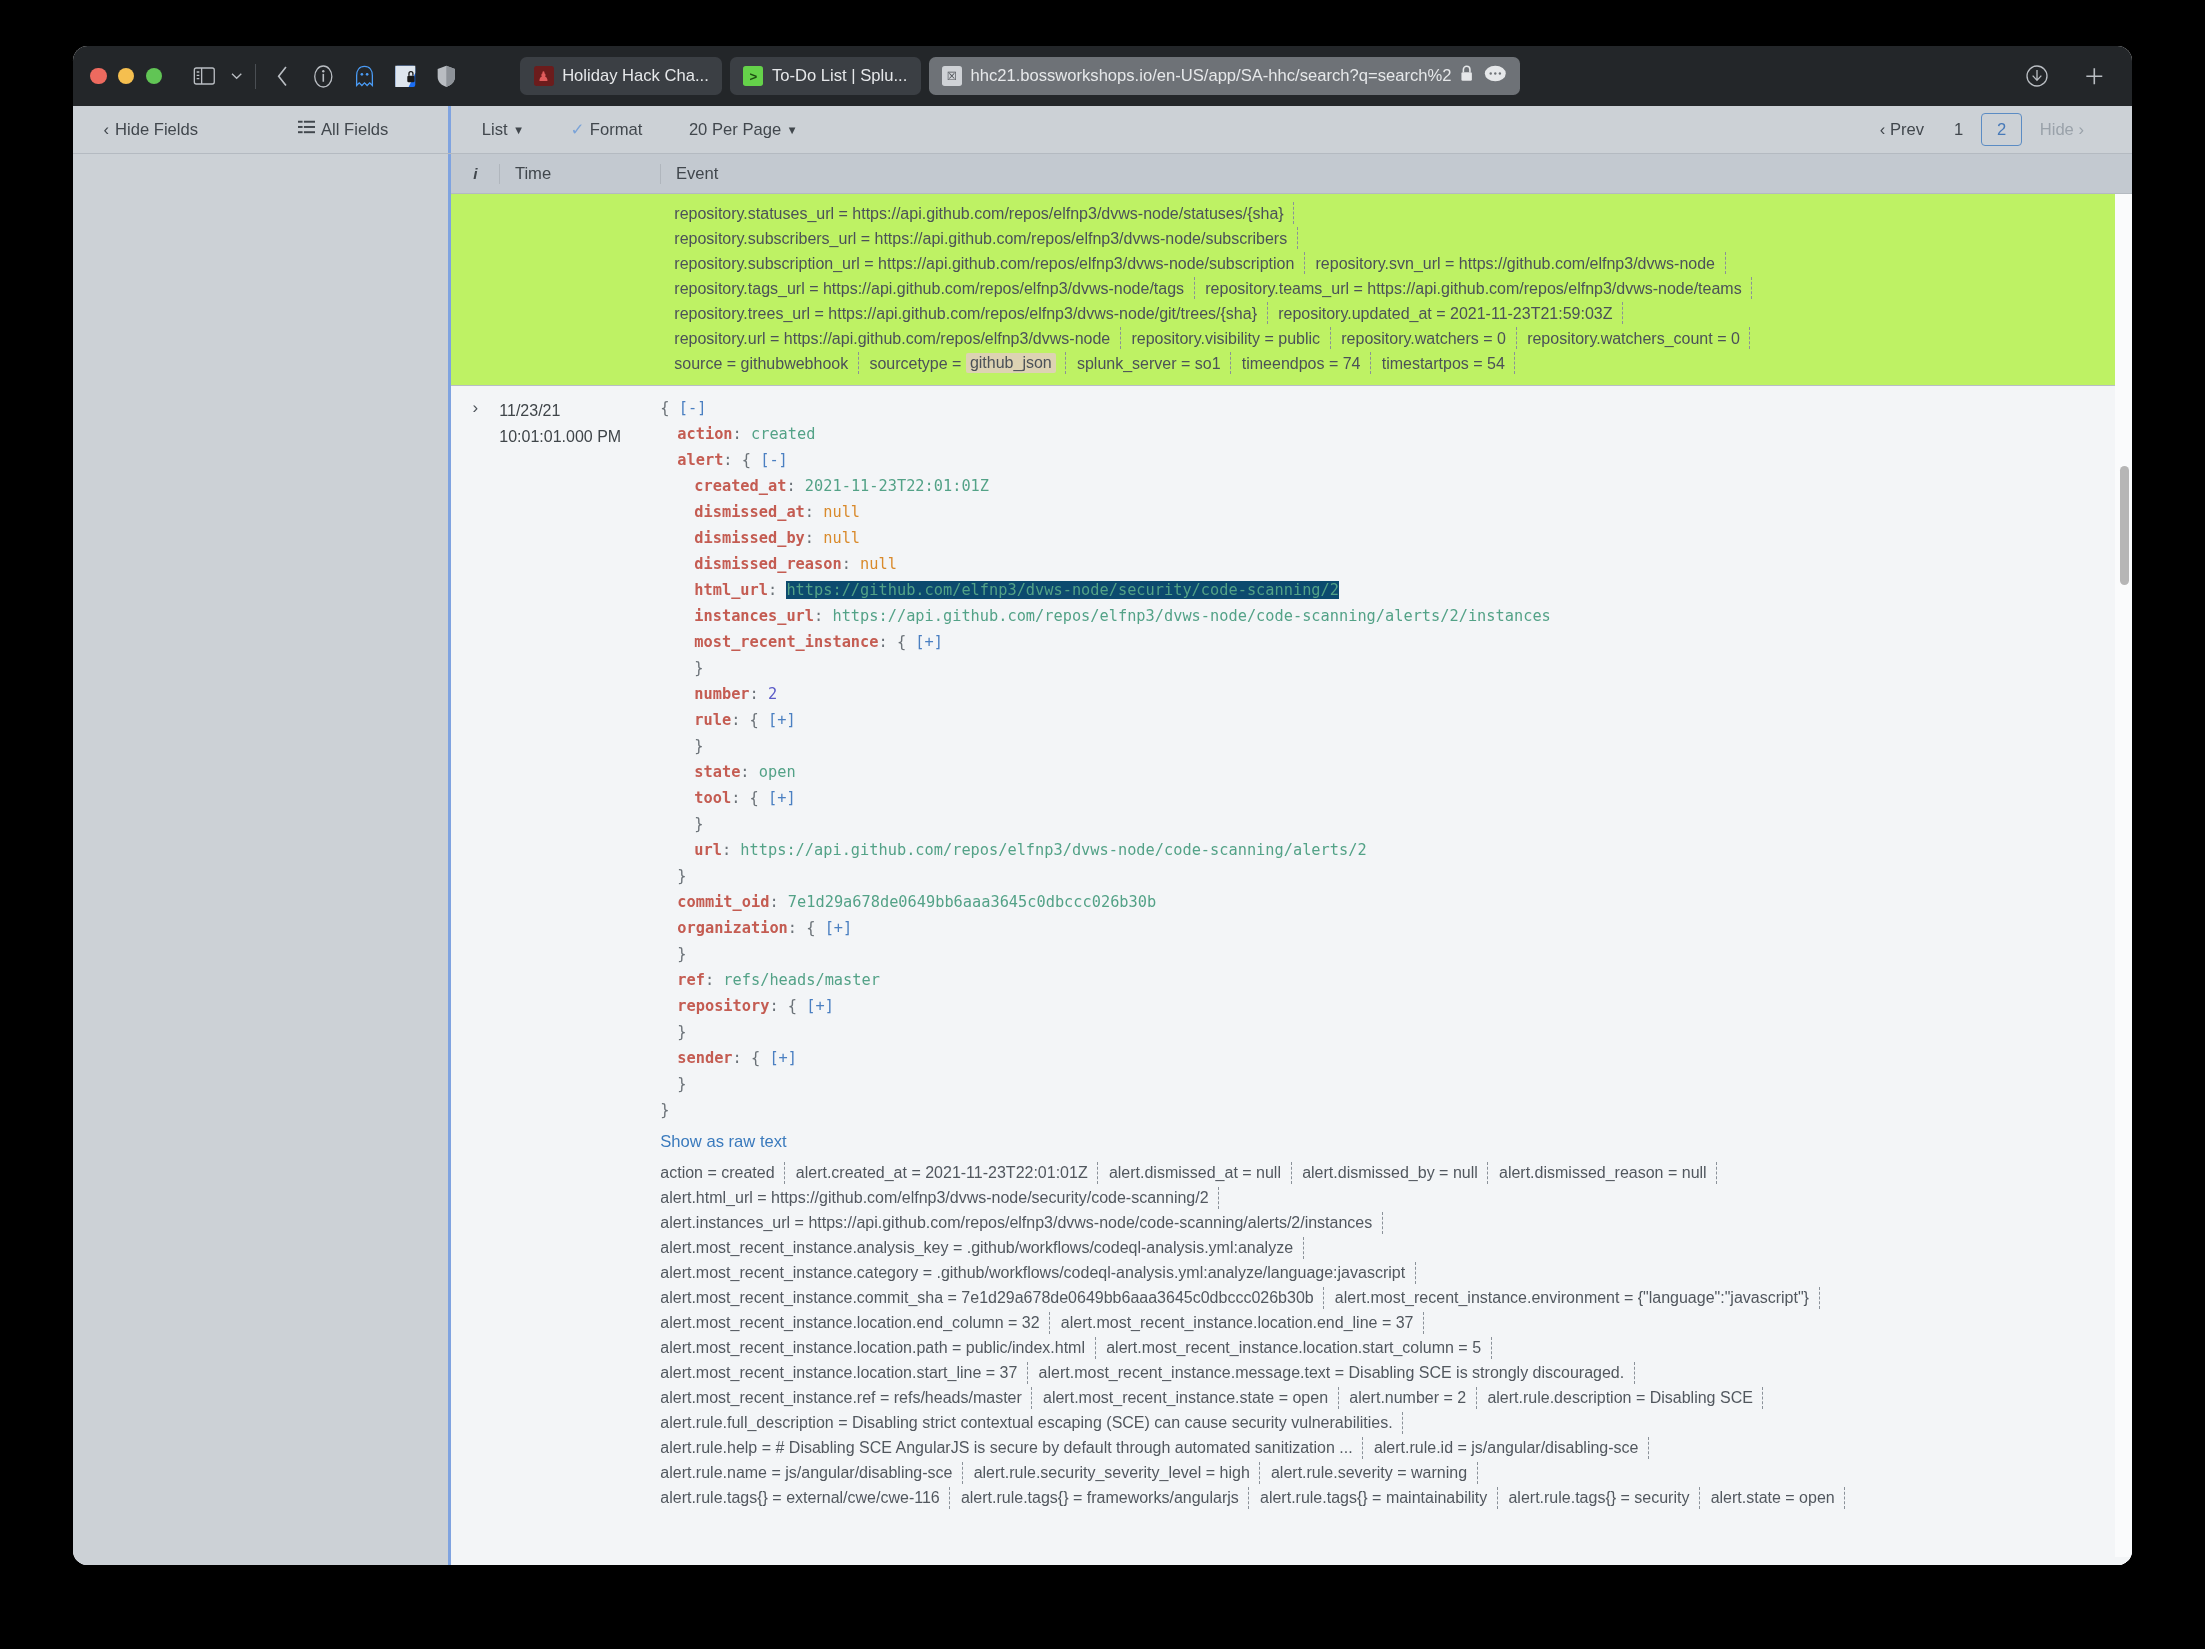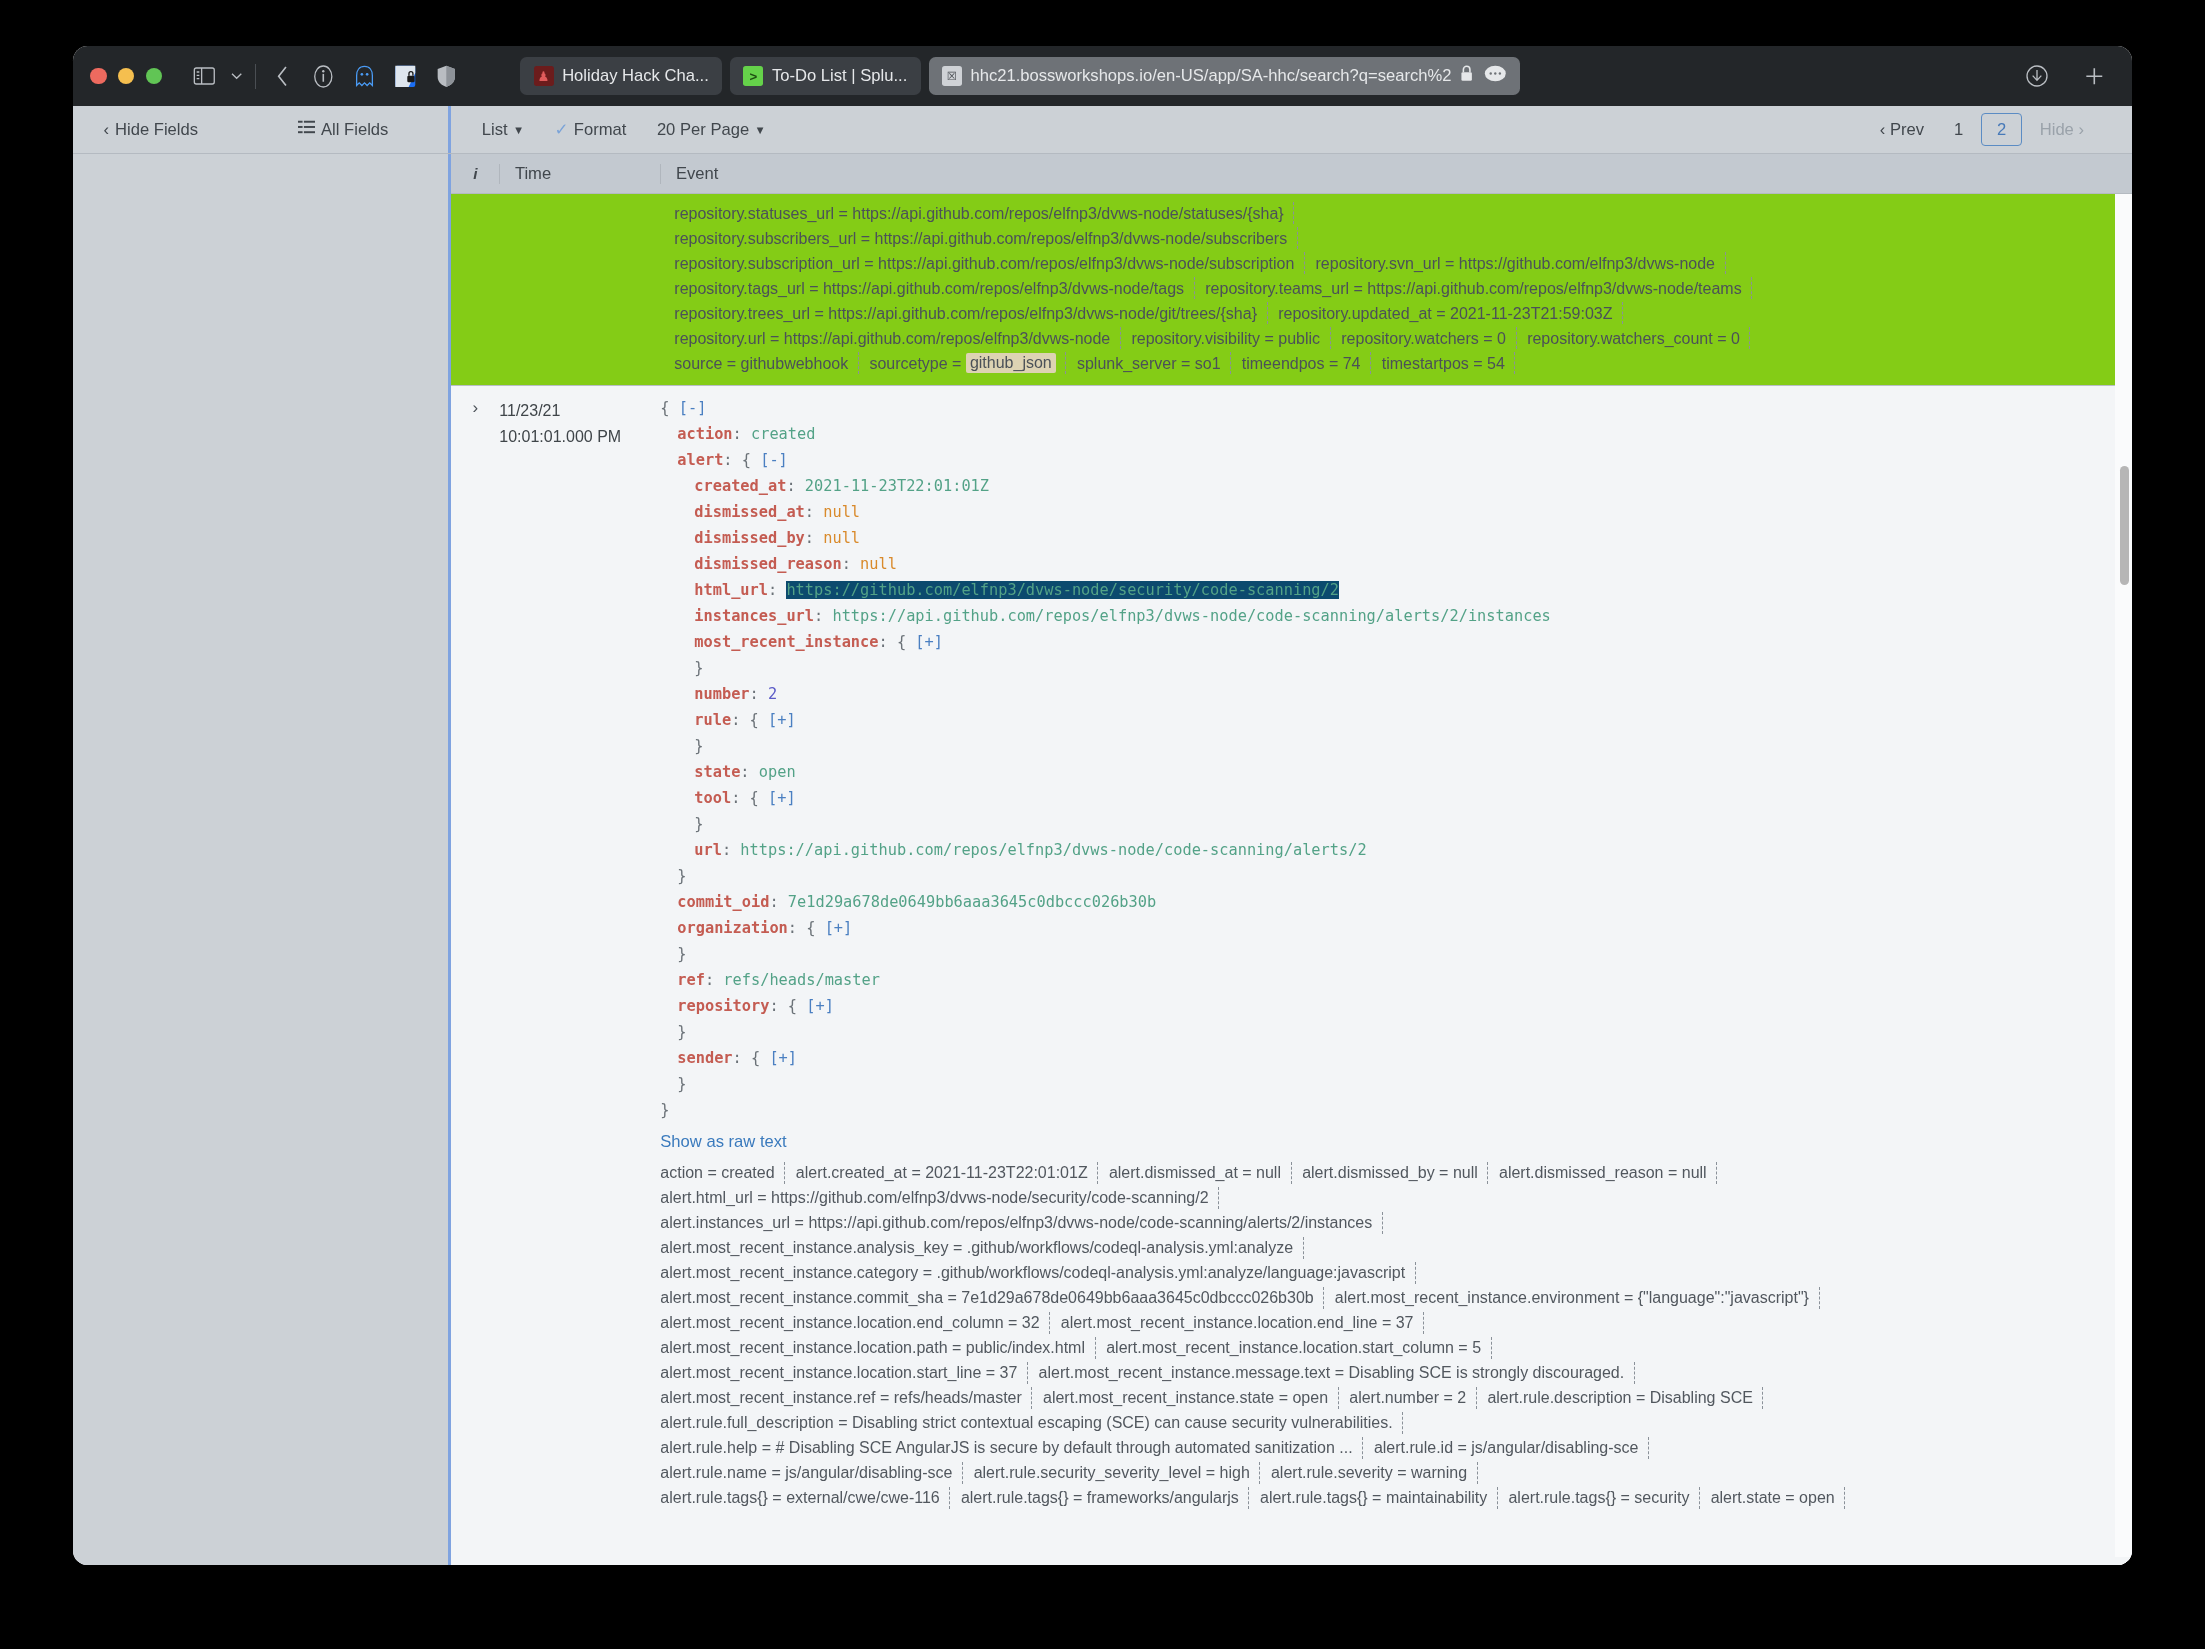--- a/index.html
+++ b/index.html
@@ -67,21 +67,21 @@
     display: flex; align-items: center;
     position: relative;
     border-bottom: 0.7px solid #b4bac1;
     font-size: 16.6px; color: #41474d;
   }
   .tb-left { width: 375px; display: flex; align-items: center; height: 100%; }
   .tb-btn { display: flex; align-items: center; gap: 6px; cursor: default; }
   .hide-fields { margin-left: 30.5px; }
   .all-fields { margin-left: 100px; }
   .tb-divider { width: 3.3px; height: 100%; background: #7fa3e0; }
-  .tb-right { display: flex; align-items: center; height: 100%; }
+  .tb-right { display: flex; align-items: center; height: 100%; gap: 16px; }
   .tb-item { margin-left: 30.5px; display: flex; align-items:center; gap:5.3px; }
   .caret { font-size: 11.3px; }
   .pager { margin-left: auto; display: flex; align-items: center; gap: 6px; padding-right: 36px; }
   .pg { padding: 2.7px 12px; color: #41474d; }
   .pg.muted { color: #9aa2aa; }
   .pg.active {
     border: 1.3px solid #5b8cc4; border-radius: 4px;
     color: #4779b8; padding: 5.3px 14.6px;
   }
 
@@ -95,21 +95,21 @@
     display: flex; height: 40px; align-items: center;
     background: #c3c9d0; color: #41474d; font-size: 16.6px;
     border-bottom: 0.7px solid #b4bac1;
   }
   .th-i { width: 48px; text-align: center; font-style: italic; font-weight: bold; font-size:15.3px;}
   .th-time { width: 161px; border-left: 0.7px solid #b0b6bd; padding-left: 14.6px; }
   .th-event { flex: 1; border-left: 0.7px solid #b0b6bd; padding-left: 14.6px; }
 
   
   .prev-event {
-    background: #84cc16;
+    background: #bef264;
     padding: 6.6px 0 9.3px 0;
     border-bottom: 0.7px solid #b8bec5;
   }
   .kvline {
     font-size: 16px; color: #4b5158;
     line-height: 25px;
     padding-left: 223px;
     white-space: nowrap;
     display: flex; flex-wrap: wrap;
   }

